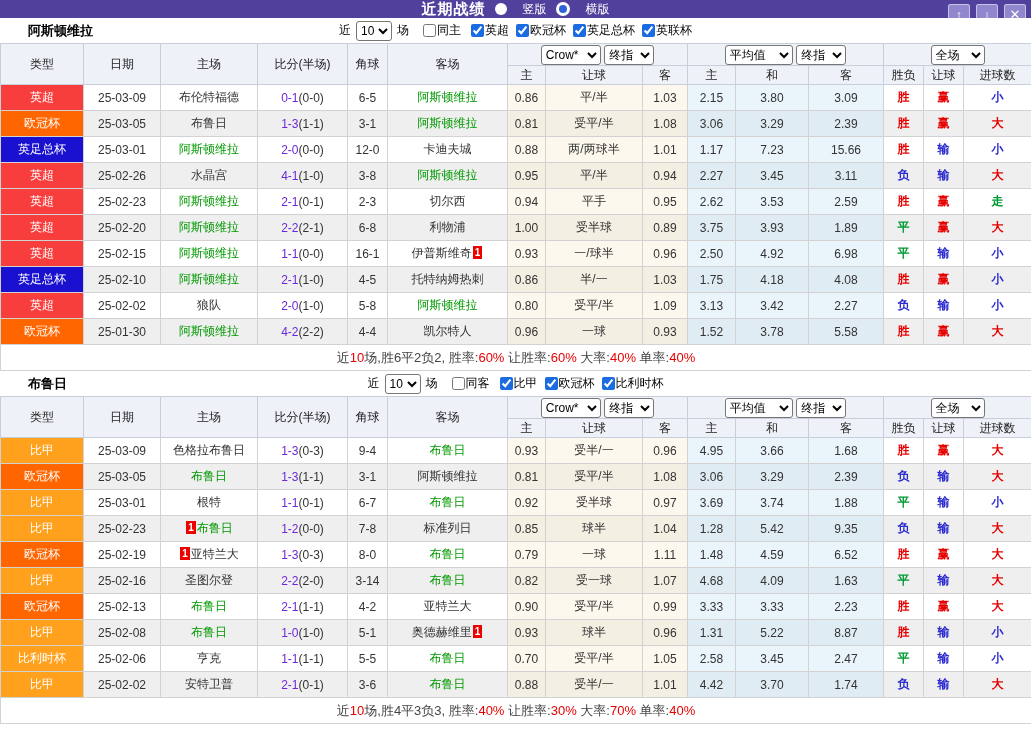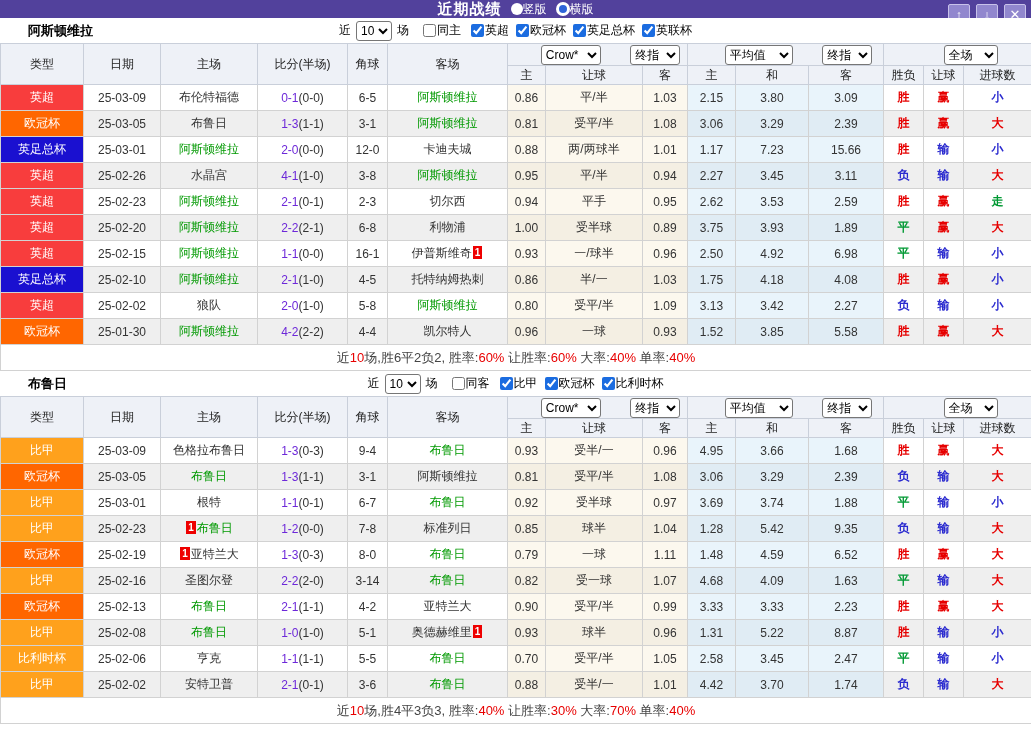--- a/index.html
+++ b/index.html
@@ -1,30 +1,30 @@
 <!DOCTYPE html>
 <html><head>
 <meta charset="utf-8">
 <style>
   html,body{margin:0;padding:0;background:#fff;}
   body{width:1031px;height:733px;overflow:hidden;font-family:"Liberation Sans","DejaVu Sans",sans-serif;font-size:12px;color:#222;}
   
   .topbar{height:18px;background:#52419c;position:relative;display:flex;align-items:center;justify-content:center;gap:9px;color:#fff;}
   .topbar .title{font-weight:bold;font-size:15px;letter-spacing:1px;}
-  .radio-opt{display:inline-flex;align-items:center;gap:0;font-size:12px;cursor:pointer;}
+  .radio-opt{display:inline-flex;align-items:center;gap:16px;font-size:12px;cursor:pointer;}
   .r-solid{width:12px;height:12px;border-radius:50%;background:#fff;display:inline-block;}
   .r-ring{width:14px;height:14px;border-radius:50%;border:3px solid #fff;background:#2e64d8;box-sizing:border-box;display:inline-block;}
   .tb-btns{position:absolute;right:5px;top:4px;display:flex;gap:6px;}
   .tb-btn{width:22px;height:22px;background:#9187ce;border:1px solid #c8c2ea;color:#fff;font-weight:bold;font-size:13px;line-height:20px;text-align:center;border-radius:2px;cursor:pointer;box-sizing:border-box;}
   
   .sec-bar{height:25px;position:relative;display:flex;align-items:center;background:#fff;}
   .team{position:absolute;left:28px;font-weight:bold;font-size:13px;color:#000;}
   .filters{margin:0 auto;display:flex;align-items:center;gap:3px;color:#000;}
   .filters select{margin:0 2px;}
-  select{font-size:12px;height:20px;border:1px solid #767676;border-radius:3px;background:#fff;font-family:inherit;margin-left:26px;}
+  select{font-size:12px;height:20px;border:1px solid #767676;border-radius:3px;background:#fff;font-family:inherit;}
   input[type=checkbox]{width:13px;height:13px;accent-color:#1b6ce0;margin:0 1px 0 7px;vertical-align:-2px;}
   label.lg{display:inline-flex;align-items:center;cursor:pointer;}
   label.same{display:inline-flex;align-items:center;cursor:pointer;margin-left:4px;}
   
   table{width:1031px;border-collapse:collapse;table-layout:fixed;}
   th,td{border:1px solid #d2d2d2;text-align:center;padding:0;overflow:hidden;white-space:nowrap;}
   thead th{background:#eef1f7;border-color:#c9cfda;font-weight:normal;font-size:12px;color:#222;}
   tr.hdr1 th{height:21px;}
   tr.hdr2 th{height:18px;}
   tbody td{height:25px;font-size:12px;color:#333;}
@@ -295,21 +295,21 @@
         <td class="c-type" style="background: rgb(255, 102, 0);">欧冠杯</td>
         <td>25-01-30</td>
         <td><span class="grn">阿斯顿维拉</span></td>
         <td><span class="sc-red">4-2</span><span class="sc-half">(2-2)</span></td>
         <td>4-4</td>
         <td><span>凯尔特人</span></td>
         <td class="c-crow">0.96</td>
         <td class="c-crow">一球</td>
         <td class="c-crow">0.93</td>
         <td class="c-avg">1.52</td>
-        <td class="c-avg">3.85</td>
+        <td class="c-avg">3.78</td>
         <td class="c-avg">5.58</td>
         <td style="color: rgb(230, 0, 0); font-weight: bold;">胜</td>
         <td style="color: rgb(230, 0, 0); font-weight: bold;">赢</td>
         <td style="color: rgb(230, 0, 0); font-weight: bold;">大</td>
       </tr>
     </tbody>
   <tbody>
     <tr class="sumrow">
       <td colspan="15"><span>近</span><span class="red">10</span><span>场,胜6平2负2, 胜率:</span><span class="red">60%</span><span> 让胜率:</span><span class="red">60%</span><span> 大率:</span><span class="red">40%</span><span> 单率:</span><span class="red">40%</span></td>
     </tr>

